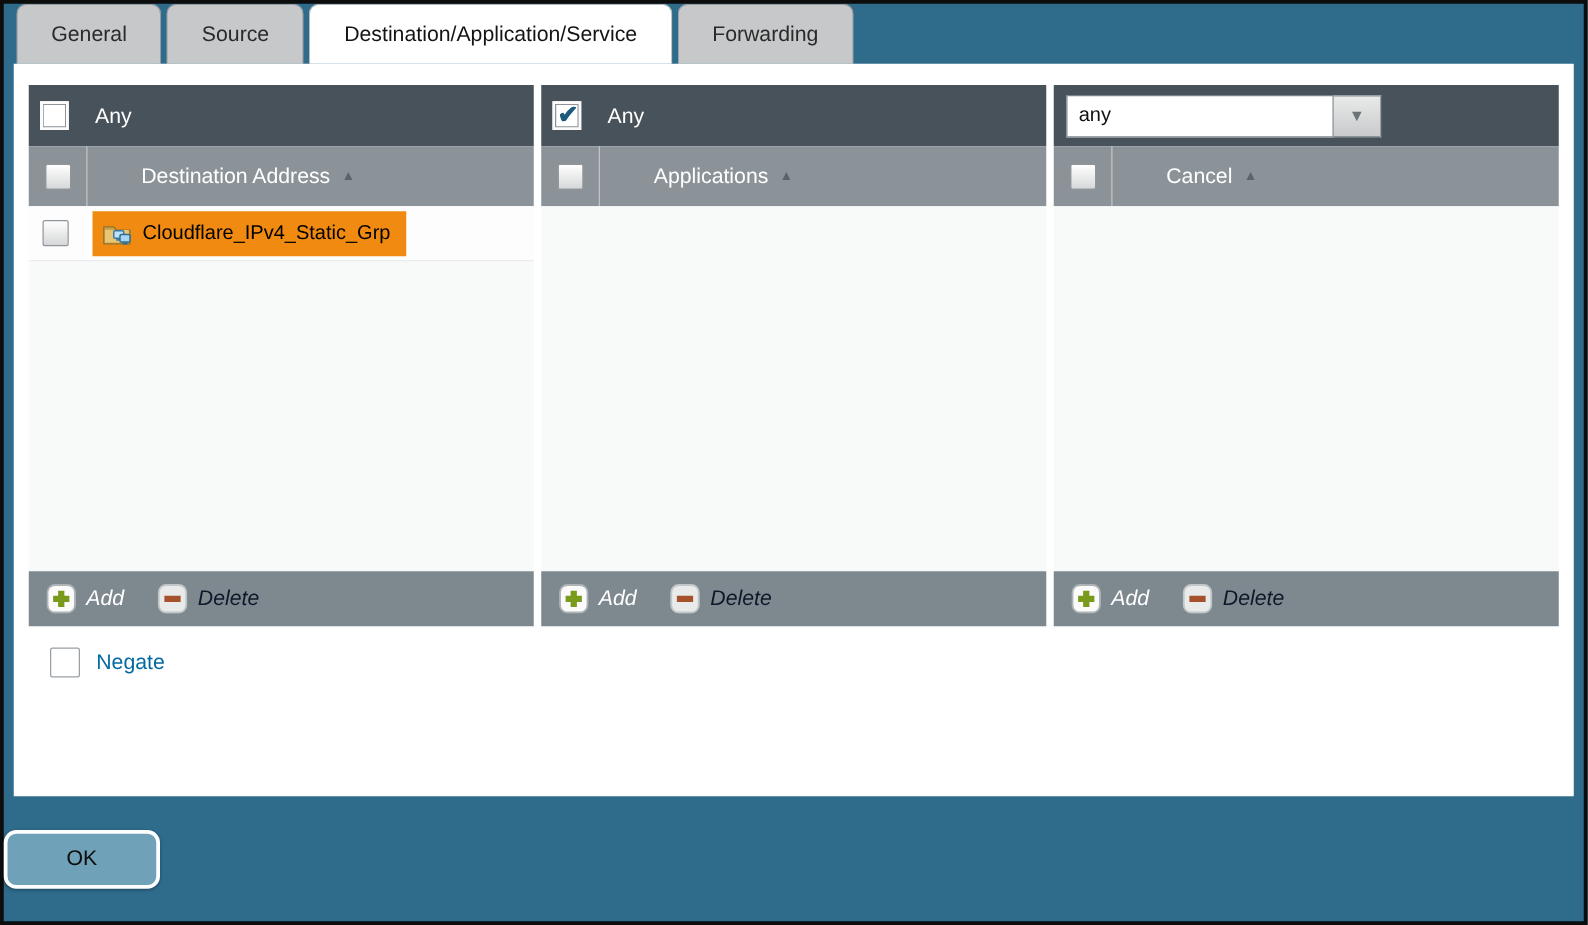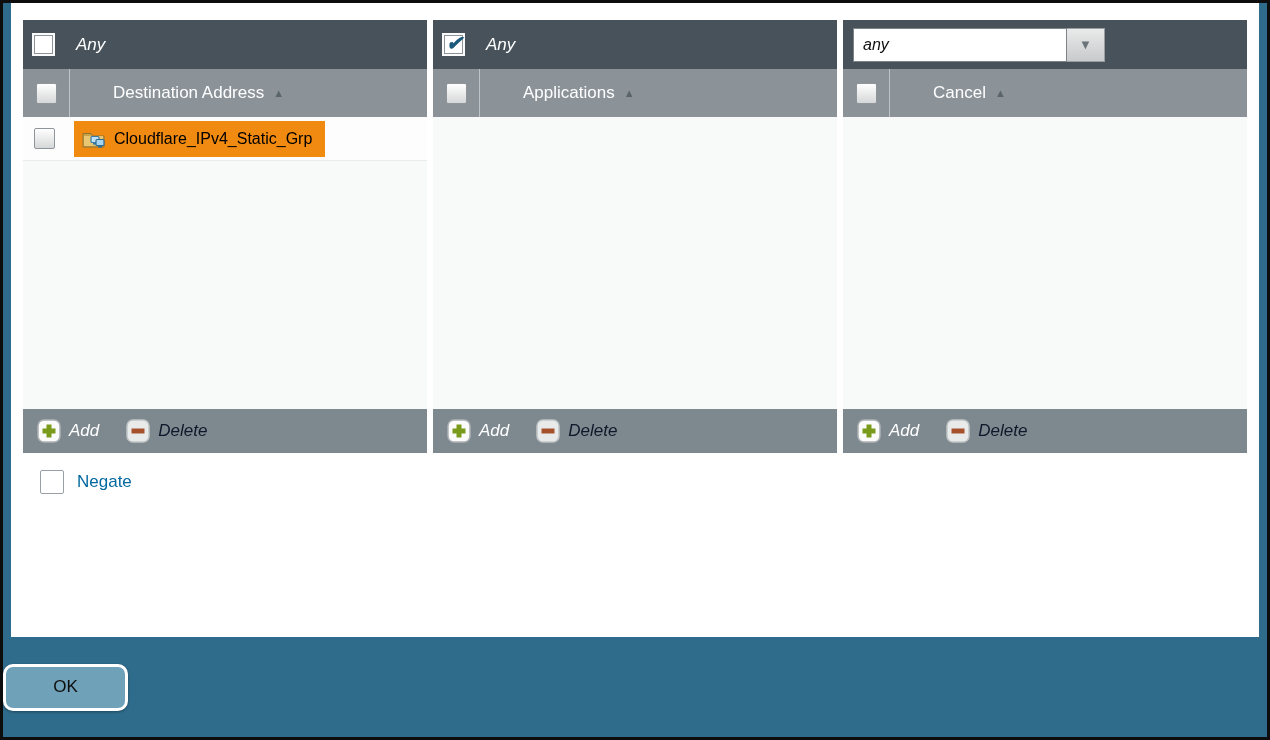--- a/index.html
+++ b/index.html
@@ -41,21 +41,21 @@
   .tab.active { background: #ffffff; color: #141414; border-color: #b5b9bb; position: relative; z-index: 2; }
 
   
   .content { background: #ffffff; margin: 0 8px; flex: 1 1 auto; padding: 17px 12px 0; overflow: hidden; }
   .columns { display: flex; gap: 6px; height: 433px; }
   .col { flex: 1 1 0; display: flex; flex-direction: column; min-width: 0; }
 
   .any-row {
     height: 49px; background: #47525b; flex: 0 0 auto;
     display: flex; align-items: center; padding-left: 9px;
-    color: #fff; font-size: 17px; font-style: italic;
+    color: #fff; font-size: 17px;
   }
   .any-row .lbl { margin-left: 21px; }
 
   .head-row {
     height: 48px; background: #8b9399; flex: 0 0 auto;
     display: flex; align-items: center;
     color: #fff; font-size: 17px; gap: 28px;
   }
   .head-cb-cell {
     width: 47px; height: 100%; flex: 0 0 auto;
@@ -134,20 +134,34 @@
   .btn-cancel { width: 129px; background: #cbcdce; }
 
   .icon-svg { display: block; }
 </style>
 </head>
 <body>
 
 <div class="frame">
 
 
+  <div class="tabs">
+    <div class="tab">
+      <span>General</span>
+    </div>
+    <div class="tab">
+      <span>Source</span>
+    </div>
+    <div class="tab active">
+      <span>Destination/Application/Service</span>
+    </div>
+    <div class="tab">
+      <span>Forwarding</span>
+    </div>
+  </div>
 
   <div class="content">
     <div class="columns">
 
       <div class="col">
         <div class="any-row">
           <div class="cb cb-dark"></div>
           <span class="lbl">Any</span>
         </div>
         <div class="head-row">

